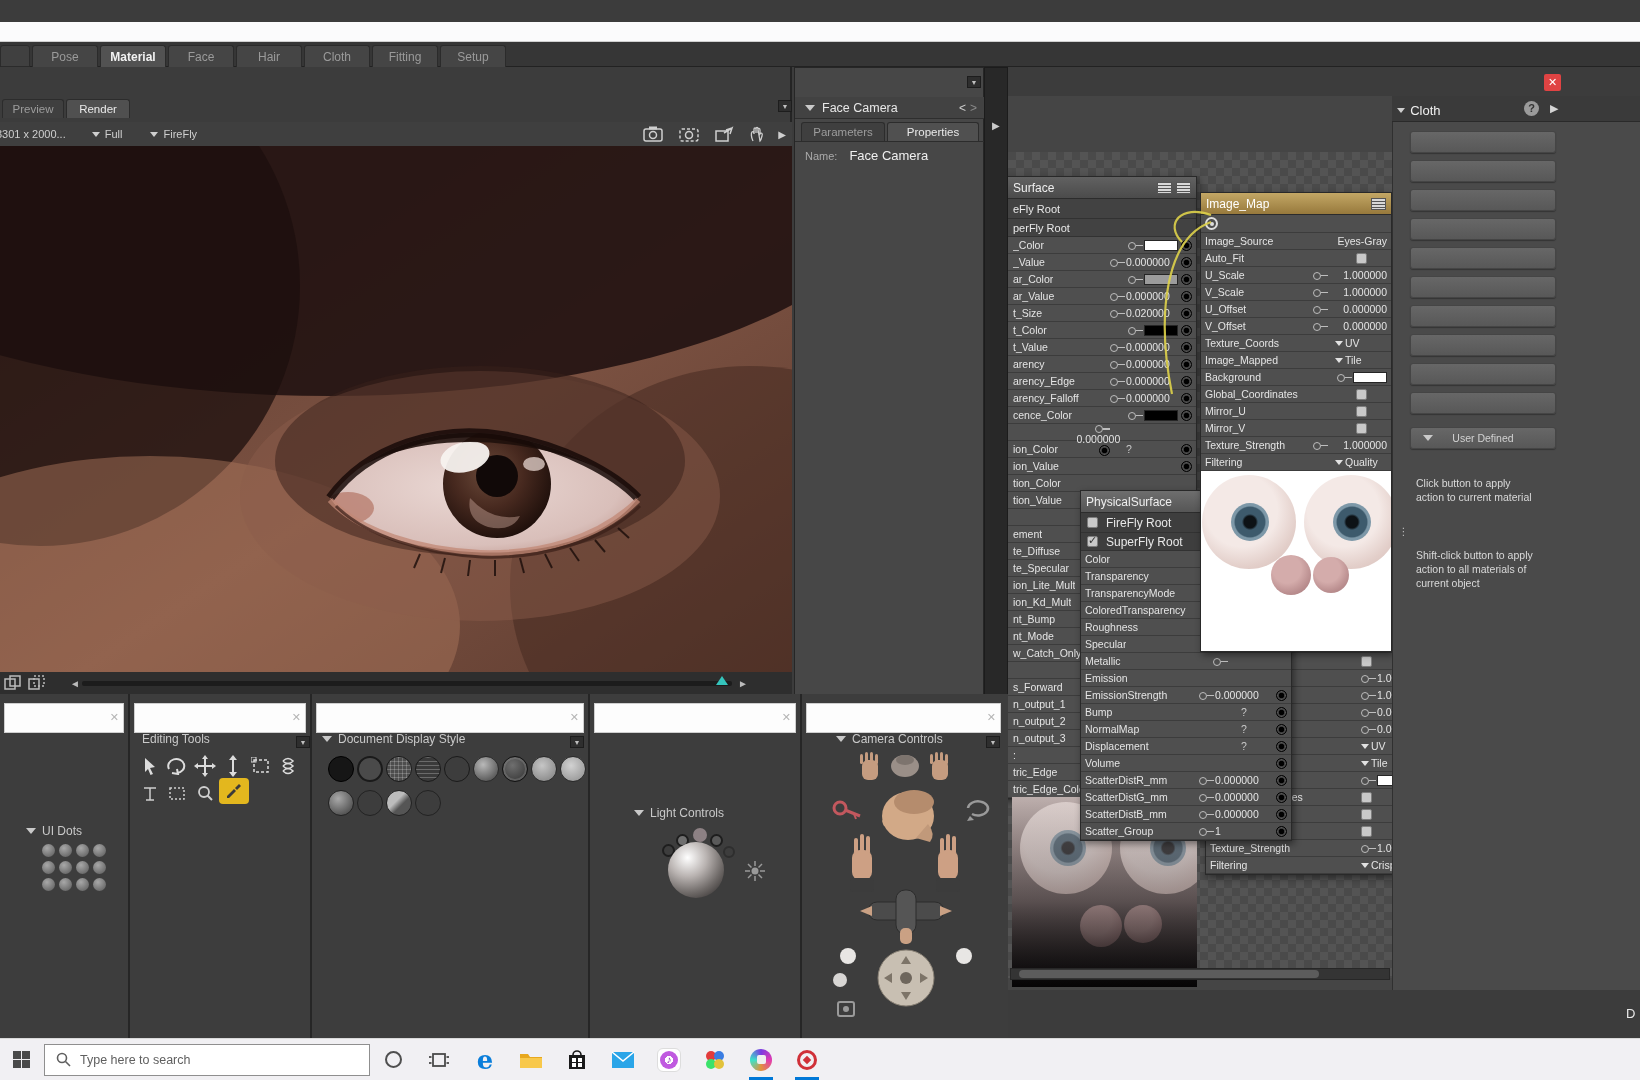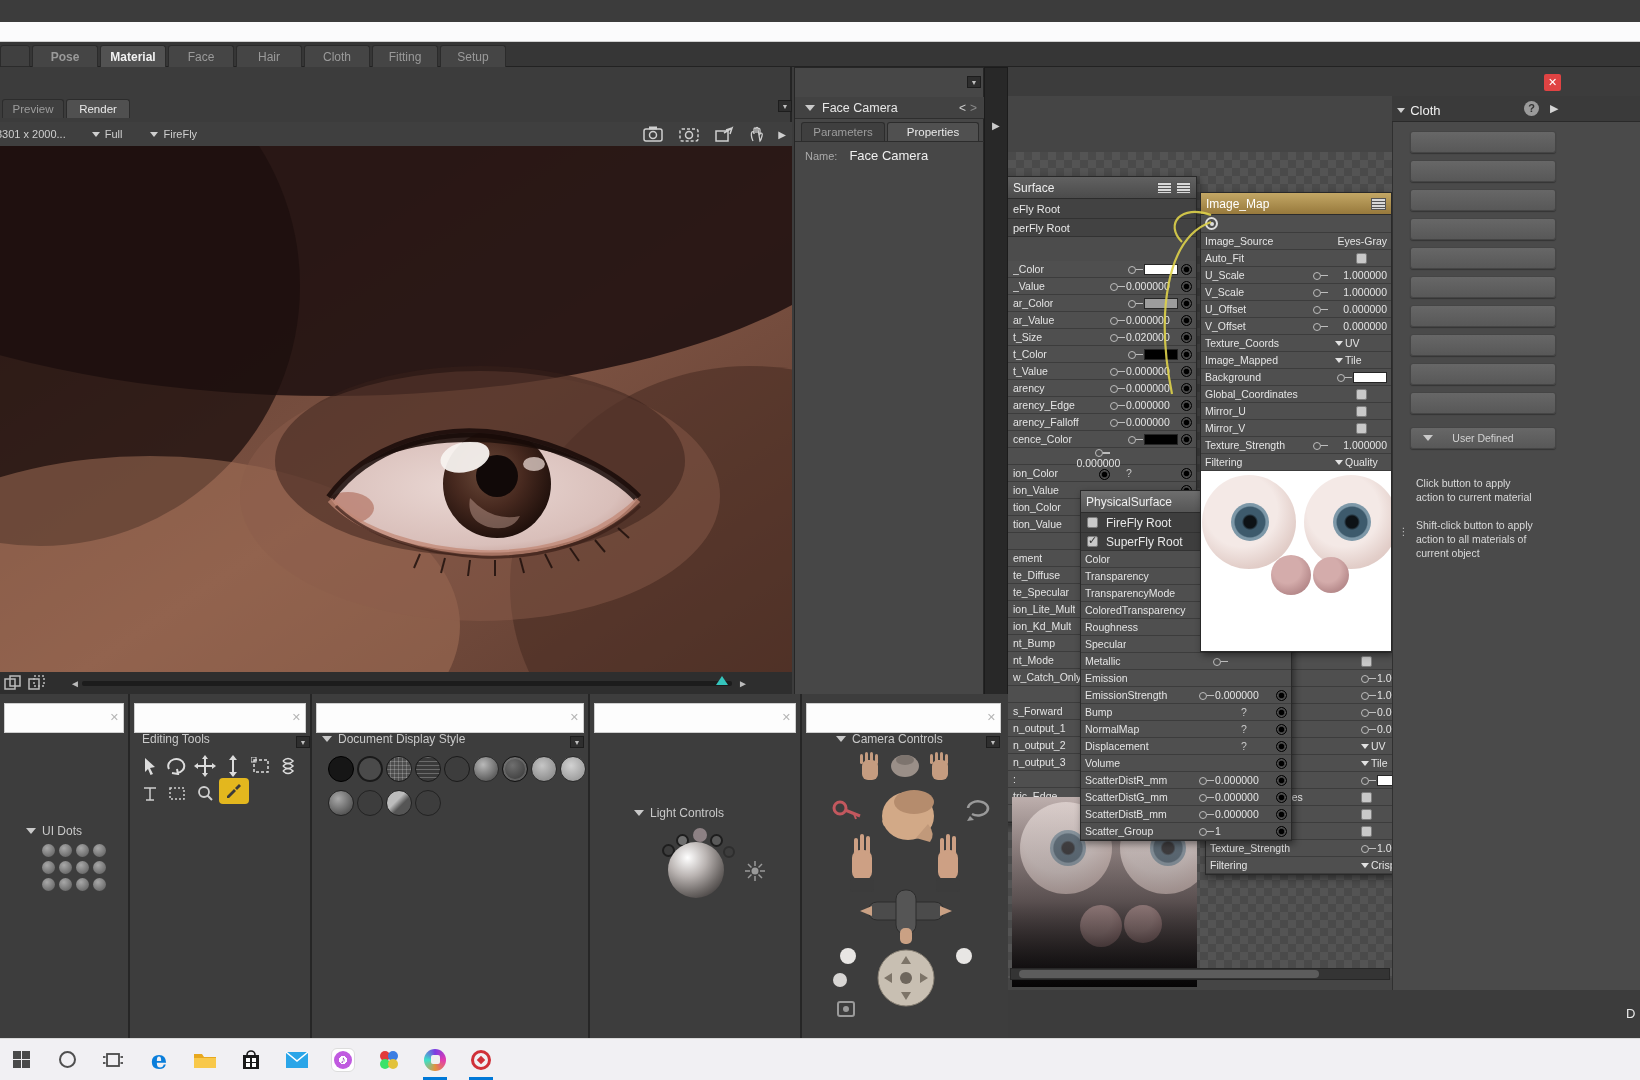--- a/index.html
+++ b/index.html
@@ -130,21 +130,21 @@
     <div>
       
     <span class="menu-item"></span><span class="menu-item"></span><span class="menu-item"></span><span class="menu-item"></span><span class="menu-item"></span><span class="menu-item"></span><span class="menu-item"></span><span class="menu-item"></span><span class="menu-item"></span><span class="menu-item"></span></div>
   </div>
 
   <div class="abs roombar">
     <span class="roomstub"></span>
     <div>
 
     <span class="roomtab" style="left: 32px;">
-        <b style="font-weight:bold">Pose</b>
+        <b style="font-weight:normal">Pose</b>
       </span>
         <span class="roomtab on" style="left: 100px;">
         <b style="font-weight:bold">Material</b>
       </span>
         <span class="roomtab" style="left: 168px;">
         <b style="font-weight:normal">Face</b>
       </span>
         <span class="roomtab" style="left: 236px;">
         <b style="font-weight:normal">Hair</b>
       </span>
@@ -346,21 +346,21 @@
         <span class="hicon"></span>
       </div>
       <div class="rootrow" style="padding-left:12px;height:20px;">
           <span>eFly Root</span>
         </div>
       <div class="rootrow" style="padding-left:12px;height:18px;">
           <span>perFly Root</span>
         </div>
       <div>
 
-      <div class="nrow" style="padding-left:12px;margin-top:24px;">
+      <div class="nrow" style="padding-left:12px;">
           <span class="nlabel">_Color</span>
           <span class="sp"></span>
           <span class="nkey"></span>
 
           <span class="nsw" style="background: rgb(255, 255, 255);"></span>
 
           <span class="ndot"></span>
         </div>
           <div class="nrow" style="padding-left:12px;">
           <span class="nlabel">_Value</span>
@@ -985,21 +985,21 @@
     </div>
   <button class="sbbtn" style="top:427px;">
     <i class="ptri" style="position:absolute;left:12px;"></i>
     <span>User Defined</span>
   </button>
   <div class="sbnote" style="left:1416px;top:476px;">
     <div>Click button to apply</div>
       <div>action to current material</div>
   </div>
   <div class="sbnote" style="left:1398px;top:524px;color:#bdbdbd;">⋮</div>
-  <div class="sbnote" style="left:1416px;top:518px;">
+  <div class="sbnote" style="left:1416px;top:548px;">
     <div>Shift-click button to apply</div>
       <div>action to all materials of</div>
       <div>current object</div>
   </div>
 
   <div class="abs" style="left:0;top:694px;width:1008px;height:344px;background:#3d3d3d;">
 
     <div class="abs" style="left:128px;top:0;width:2px;height:344px;background:#262626;"></div>
     <div class="abs" style="left:310px;top:0;width:2px;height:344px;background:#262626;"></div>
     <div class="abs" style="left:588px;top:0;width:2px;height:344px;background:#262626;"></div>
@@ -1245,20 +1245,27 @@
 
   <div class="abs" style="left:1626px;top:1006px;color:#e8e8e8;font-size:13px;">D</div>
 
   <div class="abs taskbar">
     <span class="winflag">
       <i style="left:0;top:0"></i>
         <i style="left:9px;top:0"></i>
         <i style="left:0;top:9px"></i>
         <i style="left:9px;top:9px"></i>
       </span>
+    <div class="searchbox">
+      <svg width="15" height="15">
+          <circle cx="6" cy="6" r="4.5" fill="none" stroke="#5f5f5f" stroke-width="1.6"></circle>
+          <line x1="9.5" y1="9.5" x2="14" y2="14" stroke="#5f5f5f" stroke-width="1.6"></line>
+        </svg>
+      <span>Type here to search</span>
+    </div>
     <span class="tbico">
       <span style="width:17px;height:17px;border:2px solid #4f4f4f;border-radius:50%;"></span>
       </span>
     <span class="tbico">
       <svg width="20" height="20">
           <rect x="4" y="4" width="12" height="12" fill="none" stroke="#4a4a4a" stroke-width="1.8"></rect>
           <line x1="0" y1="7" x2="2.5" y2="7" stroke="#4a4a4a" stroke-width="1.8"></line>
           <line x1="0" y1="13" x2="2.5" y2="13" stroke="#4a4a4a" stroke-width="1.8"></line>
           <line x1="17.5" y1="7" x2="20" y2="7" stroke="#4a4a4a" stroke-width="1.8"></line>
           <line x1="17.5" y1="13" x2="20" y2="13" stroke="#4a4a4a" stroke-width="1.8"></line>

